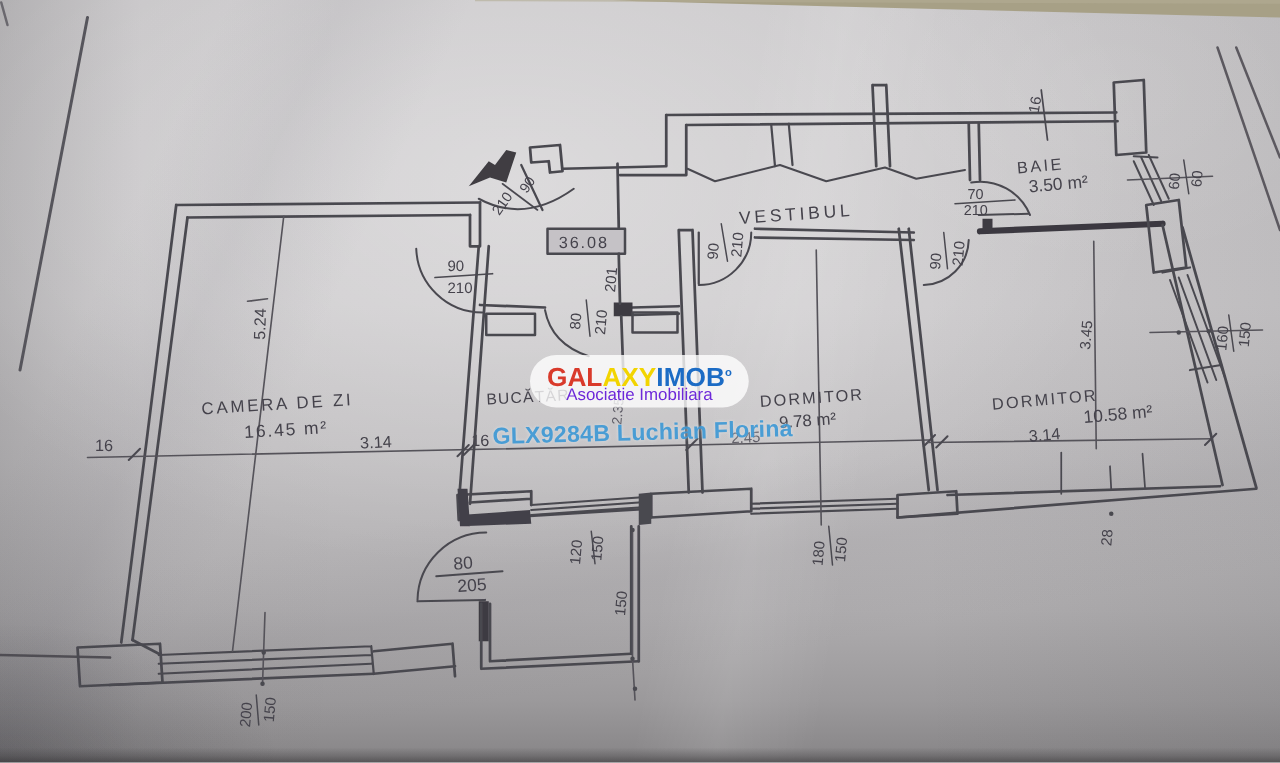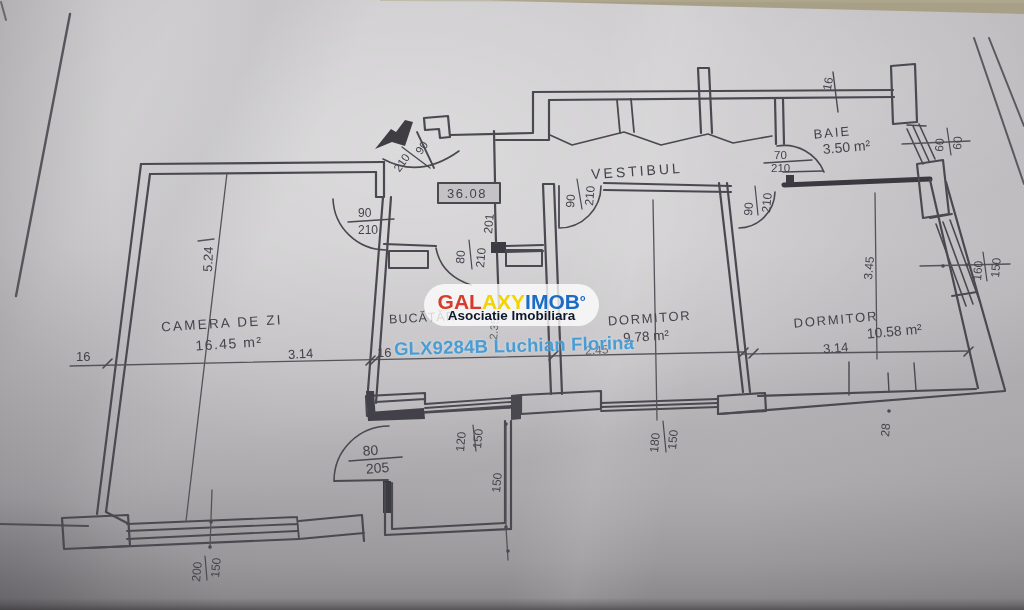--- a/index.html
+++ b/index.html
@@ -341,17 +341,17 @@
       </g>
     </g>
   </svg>
 
   <div class="abs" style="left:424px;top:284px;width:175px;height:42px;border-radius:21px;background:rgba(255,255,255,0.78);"></div>
 
   <div class="abs" style="left:424px;top:288px;width:175px;text-align:center;font-weight:bold;font-size:21px;letter-spacing:0px;line-height:21px;">
     <span style="color:#d93a2b;">GAL</span><span style="color:#f2d400;">AXY</span><span style="color:#1c6cc5;">IMOB</span><span style="color:#1c6cc5;font-size:9px;vertical-align:8px;">o</span>
   </div>
 
-  <div class="abs" style="left:424px;top:308px;width:175px;text-align:center;font-weight:bold;font-size:13.5px;color:#0f172a;">Asociatie Imobiliara</div>
+  <div class="abs" style="left:424px;top:308px;width:175px;text-align:center;font-weight:normal;font-size:13.5px;color:#6d28d9;">Asociatie Imobiliara</div>
 
   <div class="abs" style="left:394px;top:335px;font-weight:bold;font-size:18.5px;letter-spacing:0.2px;color:rgba(62,152,212,0.92);transform:rotate(-1.5deg);text-shadow:0 0 3px rgba(235,245,255,0.55);">GLX9284B Luchian Florina</div>
 
 </div>
 
 </body></html>

